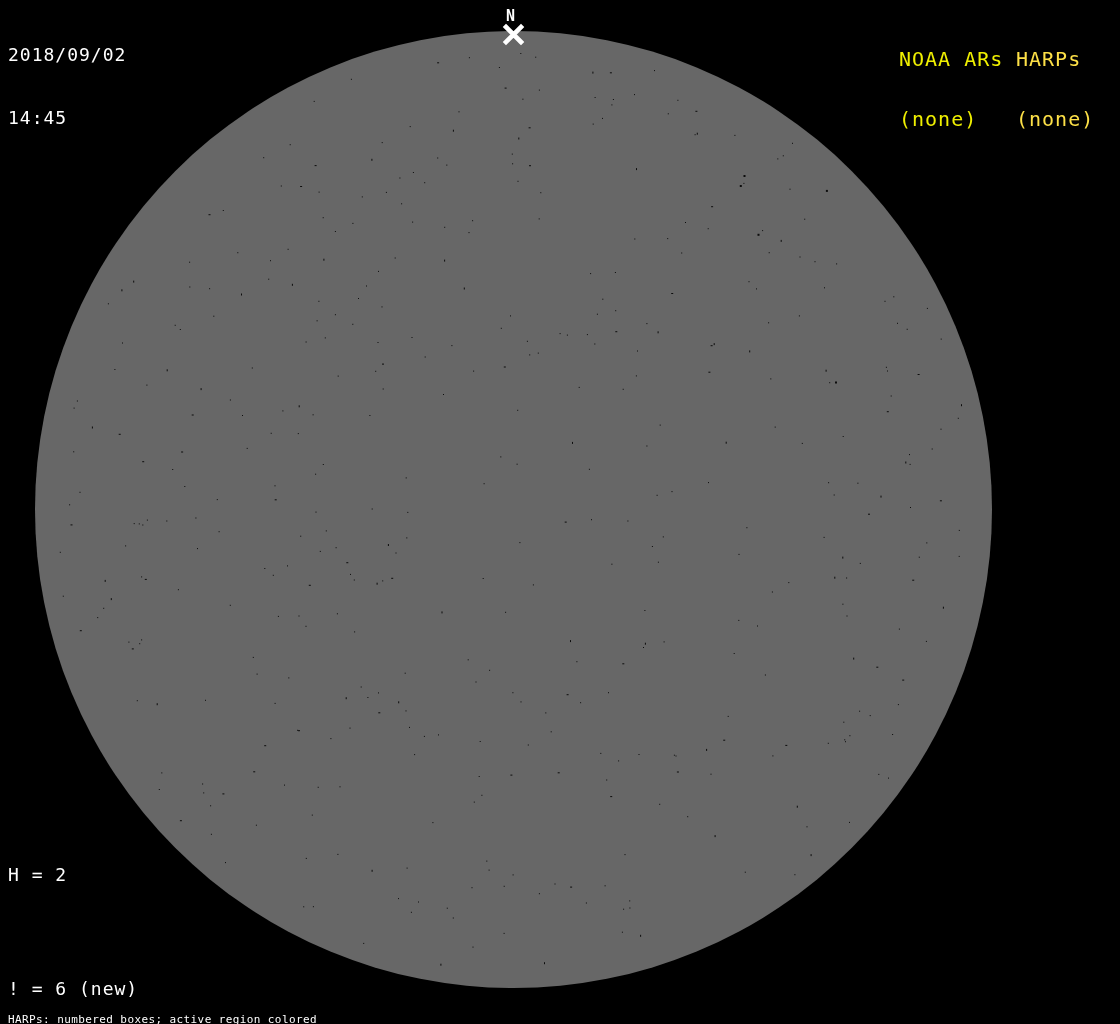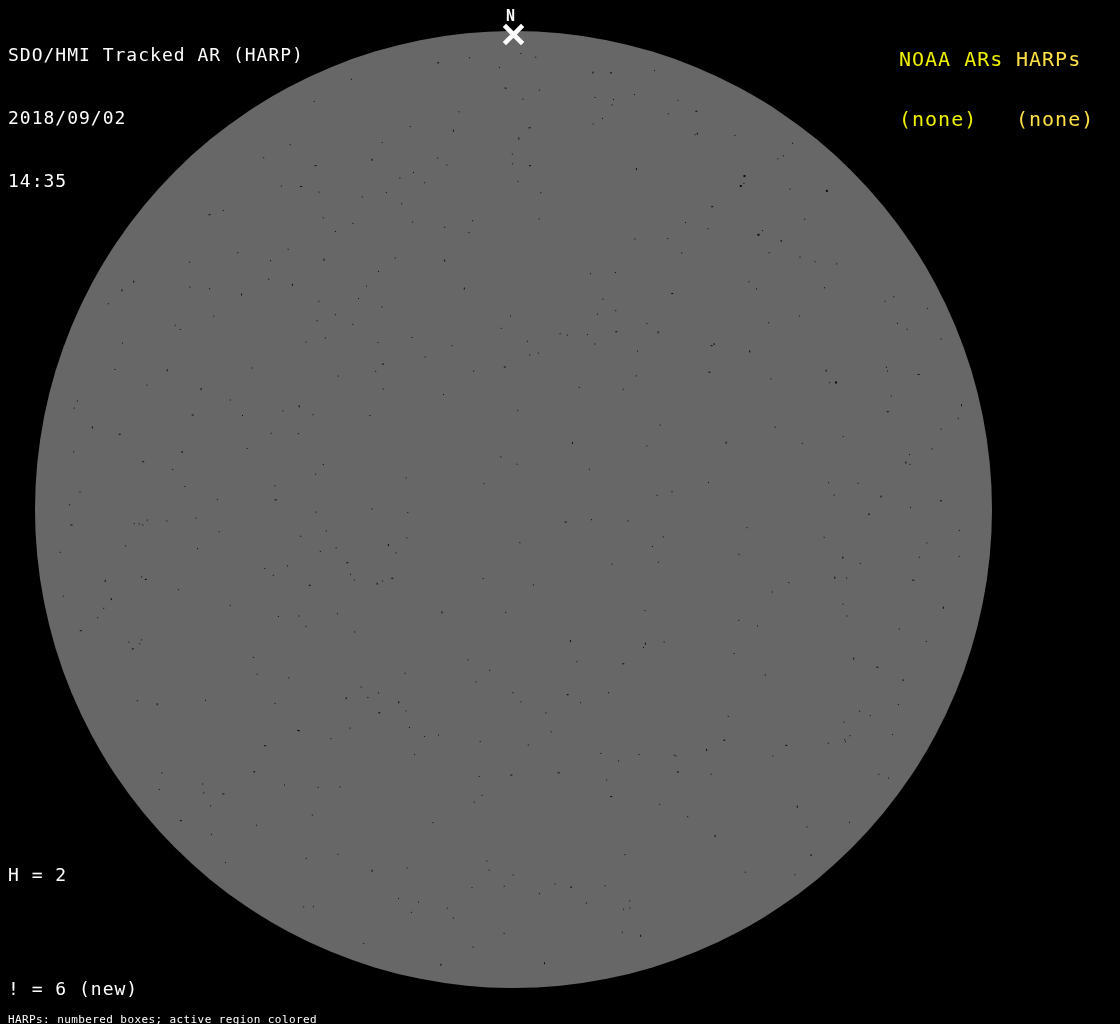--- a/index.html
+++ b/index.html
@@ -531,23 +531,22 @@
       <rect x="76.9" y="400.5" width="1" height="1" fill="#0d0d0d"></rect>
       <rect x="312.9" y="906.2" width="1" height="1" fill="#0d0d0d"></rect>
       <rect x="407.3" y="511.9" width="1" height="1" fill="#0d0d0d"></rect>
       <rect x="503.6" y="932.9" width="1" height="1" fill="#0d0d0d"></rect>
       <rect x="166.7" y="369.3" width="1" height="2" fill="#0d0d0d"></rect>
       <rect x="252.8" y="656.9" width="1" height="1" fill="#0d0d0d"></rect>
       <rect x="629.2" y="900.4" width="1" height="1" fill="#0d0d0d"></rect>
     </svg>
 
   <div class="title-block">
-    <div>SDO/HMI Tracked AR (HARP)</div>
     <div>2018/09/02</div>
-    <div>14:35</div>
+    <div>14:45</div>
   </div>
 
   <div class="counter counter-noaa" style="color: rgb(239, 239, 0);">
     <div>NOAA ARs</div>
     <div>(none)</div>
   </div>
 
   <div class="counter counter-harps" style="color: #fde047;">
     <div>HARPs</div>
     <div>(none)</div>

